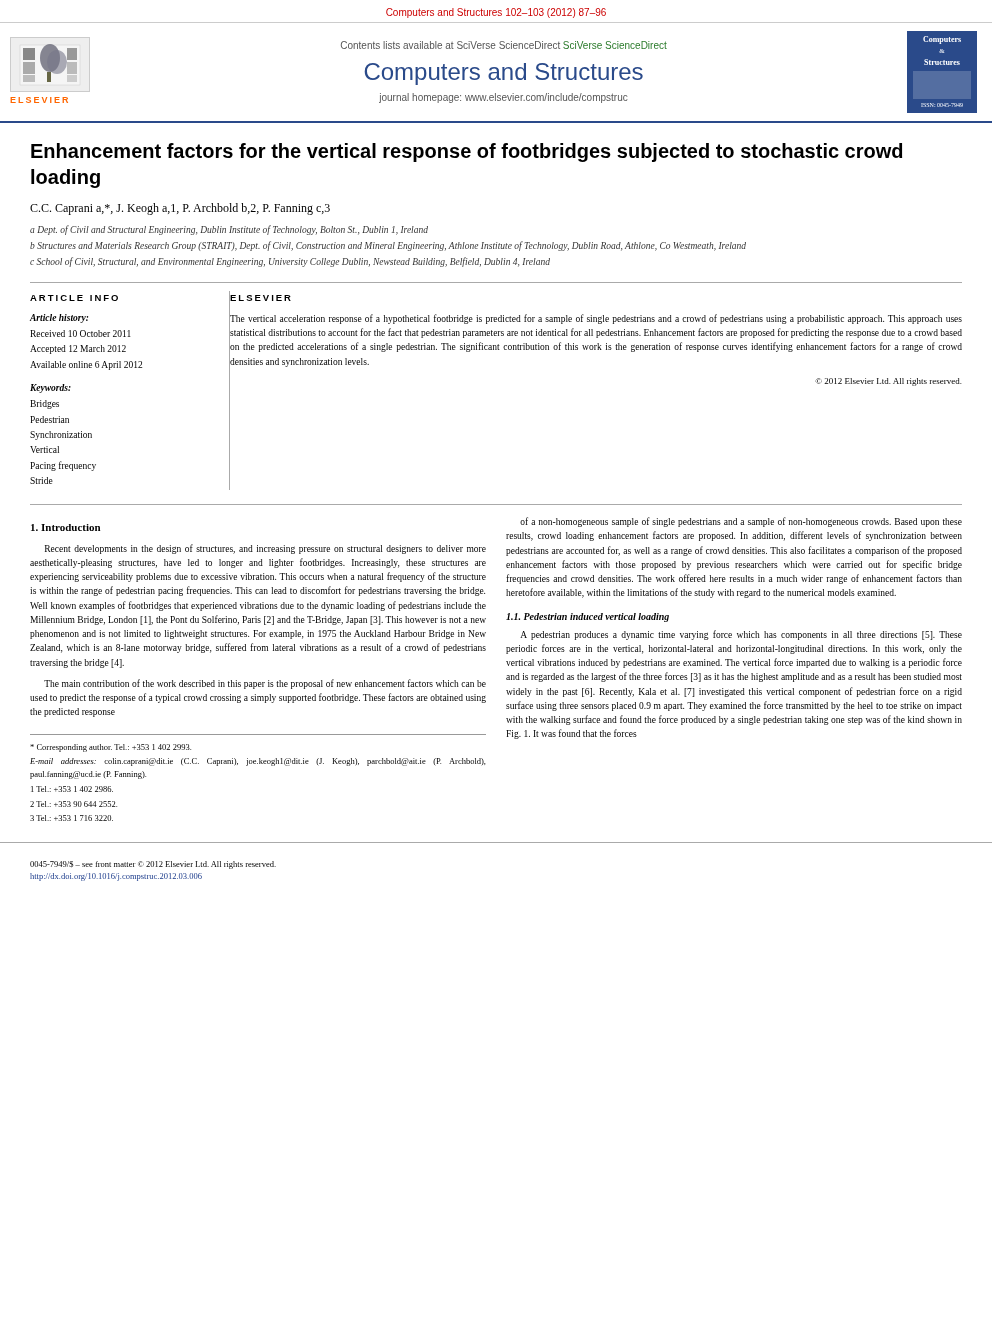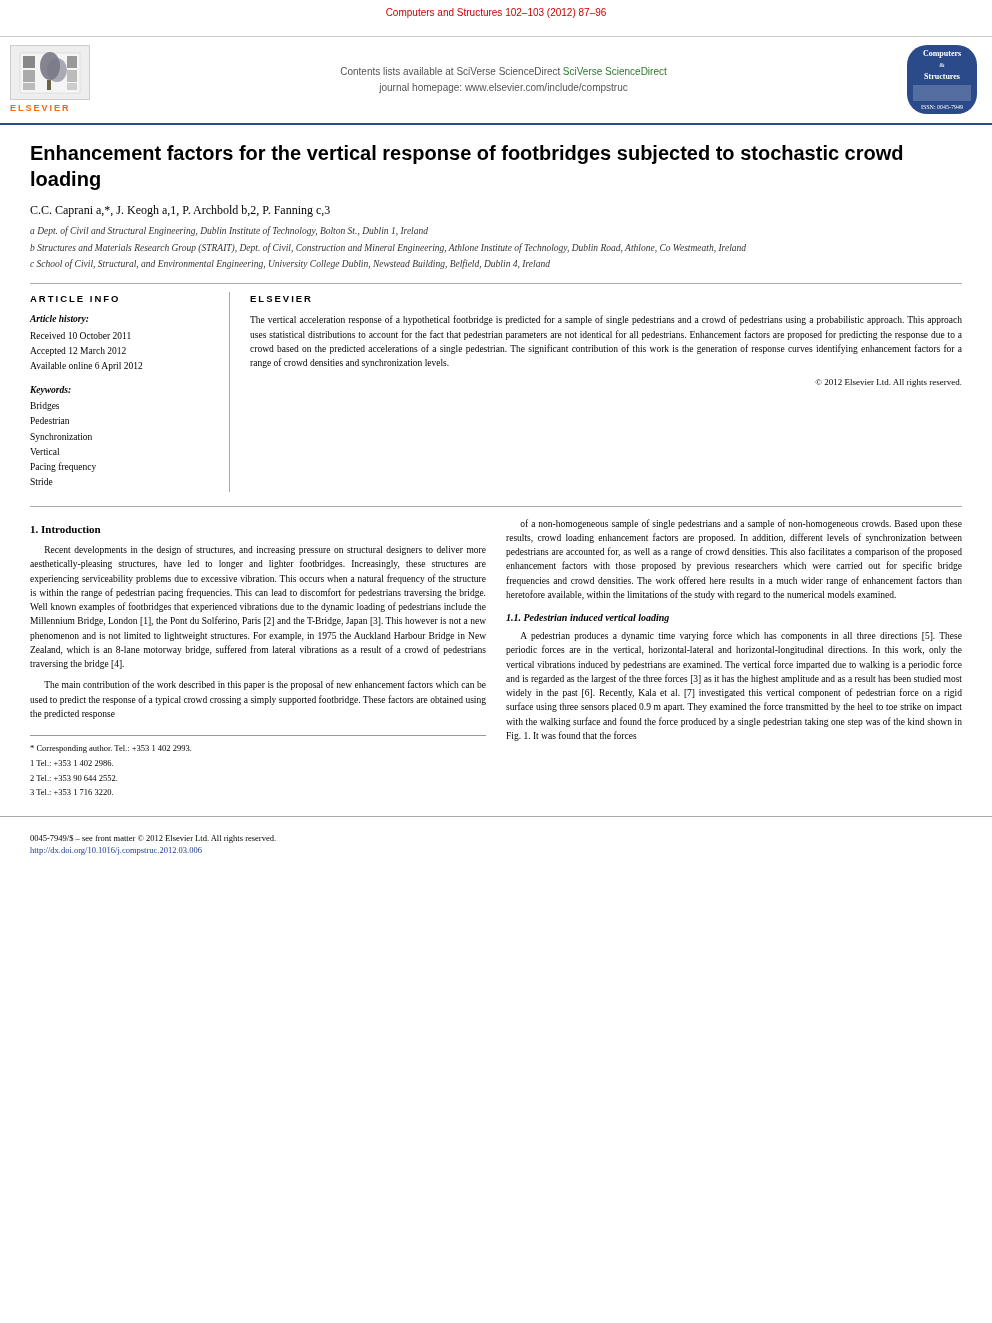--- a/index.html
+++ b/index.html
@@ -14,21 +14,21 @@
       width: 992px;
       min-height: 1323px;
       background: #fff;
       padding: 0;
       position: relative;
     }
     
     .top-bar {
       background: #fff;
       text-align: center;
-      padding: 6px 0 16px;
+      padding: 6px 0 2px;
       font-size: 10px;
       color: #c00;
       border-bottom: 1px solid #ccc;
     }
     
     .journal-header {
       display: flex;
       align-items: center;
       border-bottom: 2px solid #2a4a8a;
       padding: 8px 10px;
@@ -119,21 +119,20 @@
     }
     .affiliations p { margin-bottom: 2px; }
     hr.section-divider {
       border: none;
       border-top: 1px solid #aaa;
       margin: 8px 0;
     }
     
     .two-col {
       display: flex;
-      gap: 20px;
       margin-bottom: 14px;
     }
     .article-info {
       width: 200px;
       flex-shrink: 0;
       border-right: 1px solid #aaa;
       padding-right: 15px;
     }
     .article-info h3 {
       font-size: 9.5px;
@@ -265,25 +264,26 @@
         </svg>
       </div>
       <div class="logo-text" style="color:#f60; font-size:9px; font-weight:bold; letter-spacing:2px; font-family:Arial,sans-serif;">ELSEVIER</div>
     </div>
 
     <div class="journal-title-block">
       <div class="sciverse-line">
         <span style="color:#555; font-size:10px; font-family:Arial,sans-serif;">Contents lists available at SciVerse ScienceDirect</span>
         <span style="color:#2a7a2a; font-size:10px; font-family:Arial,sans-serif;"> SciVerse ScienceDirect</span>
       </div>
+      <div class="journal-name">Computers and Structures</div>
       <div class="journal-homepage" style="font-size:10px; color:#555; font-family:Arial,sans-serif;">journal homepage: www.elsevier.com/include/compstruc</div>
     </div>
 
     <div class="journal-cover">
-      <div class="cover-img" style="background:#2a4a8a; width:70px; height:69px; display:flex; flex-direction:column; align-items:center; justify-content:center; color:#fff; font-size:7px; text-align:center; padding:3px;border-radius:20px;">
+      <div class="cover-img" style="background:#2a4a8a; width:70px; height:82px; display:flex; flex-direction:column; align-items:center; justify-content:center; color:#fff; font-size:7px; text-align:center; padding:3px;">
         <div style="font-size:8px; font-weight:bold; margin-bottom:2px;">Computers</div>
         <div style="font-size:7px;">&amp;</div>
         <div style="font-size:8px; font-weight:bold; margin-bottom:3px;">Structures</div>
         <div style="width:58px; height:28px; background:#fff; opacity:0.2;"></div>
         <div style="font-size:6px; margin-top:2px;">ISSN: 0045-7949</div>
       </div>
     </div>
   </div>
 
   <div class="article-body">
@@ -338,20 +338,24 @@
       <div class="left-col">
         <div class="section-heading">
           <span>1.</span>
           <span>Introduction</span>
         </div>
         <div class="body-para">Recent developments in the design of structures, and increasing pressure on structural designers to deliver more aesthetically-pleasing structures, have led to longer and lighter footbridges. Increasingly, these structures are experiencing serviceability problems due to excessive vibration. This occurs when a natural frequency of the structure is within the range of pedestrian pacing frequencies. This can lead to discomfort for pedestrians traversing the bridge. Well known examples of footbridges that experienced vibrations due to the dynamic loading of pedestrians include the Millennium Bridge, London [1], the Pont du Solferino, Paris [2] and the T-Bridge, Japan [3]. This however is not a new phenomenon and is not limited to lightweight structures. For example, in 1975 the Auckland Harbour Bridge in New Zealand, which is an 8-lane motorway bridge, suffered from lateral vibrations as a result of a crowd of pedestrians traversing the bridge [4].</div>
         <div class="body-para">The main contribution of the work described in this paper is the proposal of new enhancement factors which can be used to predict the response of a typical crowd crossing a simply supported footbridge. These factors are obtained using the predicted response</div>
 
         <div class="footnotes-block">
           <p>* Corresponding author. Tel.: +353 1 402 2993.</p>
+          <p>
+            <em>E-mail addresses:</em>
+            <span>colin.caprani@dit.ie (C.C. Caprani), joe.keogh1@dit.ie (J. Keogh), parchbold@ait.ie (P. Archbold), paul.fanning@ucd.ie (P. Fanning).</span>
+          </p>
           <p>1 Tel.: +353 1 402 2986.</p>
           <p>2 Tel.: +353 90 644 2552.</p>
           <p>3 Tel.: +353 1 716 3220.</p>
         </div>
       </div>
 
       <div class="right-col">
         <div class="body-para">of a non-homogeneous sample of single pedestrians and a sample of non-homogeneous crowds. Based upon these results, crowd loading enhancement factors are proposed. In addition, different levels of synchronization between pedestrians are accounted for, as well as a range of crowd densities. This also facilitates a comparison of the proposed enhancement factors with those proposed by previous researchers which were carried out for specific bridge frequencies and crowd densities. The work offered here results in a much wider range of enhancement factors than heretofore available, within the limitations of the study with regard to the numerical models examined.</div>
         <div class="subsection-heading">
           <span>1.1.</span>

